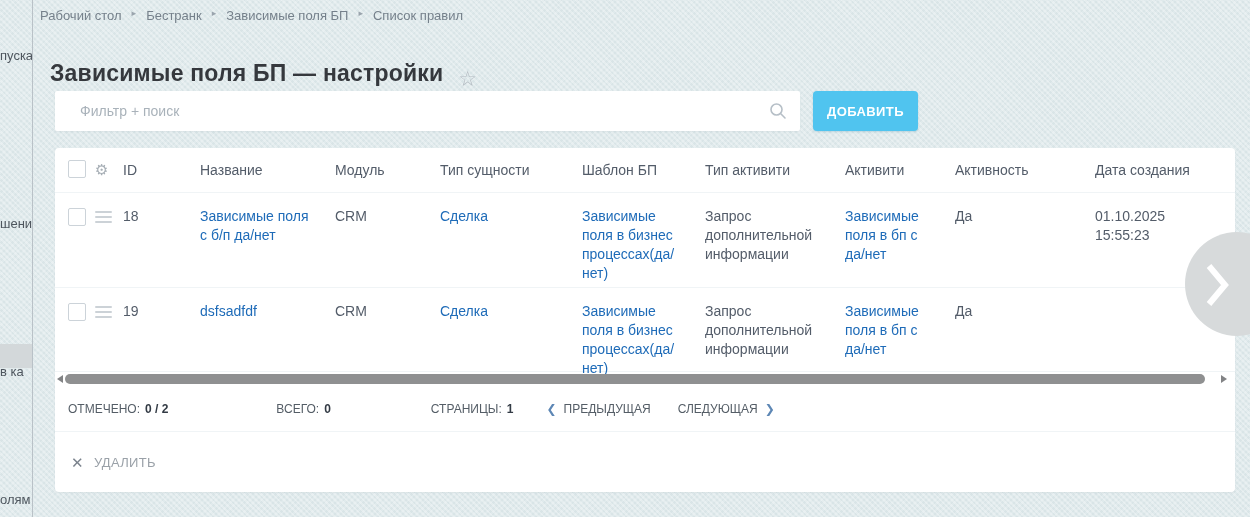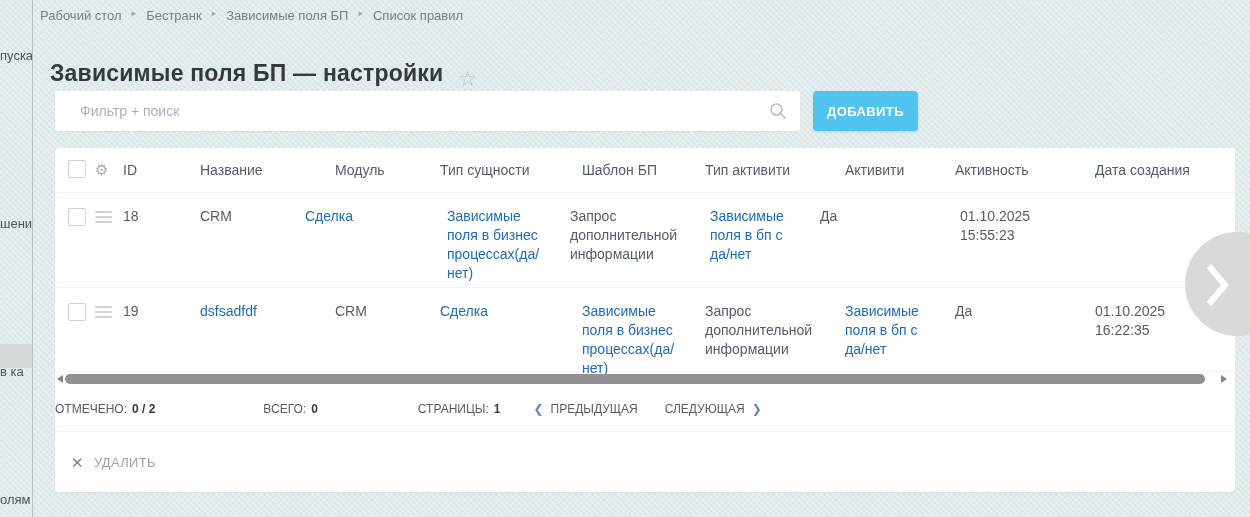--- a/index.html
+++ b/index.html
@@ -62,21 +62,21 @@
   .hamburger i{display:block;height:2px;background:#ccd2d7;border-radius:1px;margin-bottom:3px;}
 
   
   .hscroll{position:relative;height:15px;}
   .hs-thumb{position:absolute;left:10px;top:2px;width:1140px;height:10px;border-radius:5px;background:#8f9091;cursor:pointer;}
   .hs-arr{position:absolute;top:3px;width:0;height:0;border-top:4.5px solid transparent;border-bottom:4.5px solid transparent;cursor:pointer;}
   .hs-left{left:2px;border-right:6px solid #828385;}
   .hs-right{left:1166px;border-left:6px solid #828385;}
 
   
-  .pager{display:flex;align-items:center;height:44px;border-bottom:1px solid #f0f4f6;font-size:12px;color:#545d66;}
+  .pager{display:flex;align-items:center;height:44px;padding-left:13px;border-bottom:1px solid #f0f4f6;font-size:12px;color:#545d66;}
   .pg-item b{color:#333b45;margin-left:5px;font-weight:bold;}
   .pg-total{margin-left:108px;}
   .pg-pages{margin-left:100px;}
   .pg-nav{display:flex;align-items:center;cursor:pointer;color:#545d66;}
   .pg-prev{margin-left:26px;}
   .pg-next{margin-left:27px;}
   .chev{color:#5d87b5;font-size:12px;margin:0 7px;}
 
   
   .delete-row{display:flex;align-items:center;height:61px;padding-left:16px;}
@@ -136,41 +136,41 @@
       <span class="cell c-acttype">Тип активити</span>
       <span class="cell c-activity">Активити</span>
       <span class="cell c-active">Активность</span>
       <span class="cell c-created">Дата создания</span>
     </div>
 
     <div class="grid-row row-0">
       <span class="cell c-check"><span class="checkbox"></span></span>
       <span class="cell c-menu"><span class="hamburger"><i></i><i></i><i></i></span></span>
       <span class="cell c-id">18</span>
+      <span class="cell c-name"><a>Зависимые поля с б/п да/нет</a></span>
       <span class="cell c-module">CRM</span>
       <span class="cell c-entity"><a>Сделка</a></span>
       <span class="cell c-template"><a>Зависимые поля в бизнес процессах(да/нет)</a></span>
       <span class="cell c-acttype">Запрос дополнительной информации</span>
       <span class="cell c-activity"><a>Зависимые поля в бп с да/нет</a></span>
       <span class="cell c-active">Да</span>
       <span class="cell c-created">01.10.2025 15:55:23</span>
     </div>
 
     <div class="grid-row row-1">
       <span class="cell c-check"><span class="checkbox"></span></span>
       <span class="cell c-menu"><span class="hamburger"><i></i><i></i><i></i></span></span>
       <span class="cell c-id">19</span>
       <span class="cell c-name"><a>dsfsadfdf</a></span>
       <span class="cell c-module">CRM</span>
       <span class="cell c-entity"><a>Сделка</a></span>
       <span class="cell c-template"><a>Зависимые поля в бизнес процессах(да/нет)</a></span>
       <span class="cell c-acttype">Запрос дополнительной информации</span>
       <span class="cell c-activity"><a>Зависимые поля в бп с да/нет</a></span>
       <span class="cell c-active">Да</span>
-      <span class="cell c-created">01.10.2025 16:22:35</span>
     </div>
 
     <div class="hscroll">
       <span class="hs-arr hs-left"></span>
       <span class="hs-thumb"></span>
       <span class="hs-arr hs-right"></span>
     </div>
 
     <div class="pager">
       <span class="pg-item"><span>ОТМЕЧЕНО:</span><b>0 / 2</b></span>

